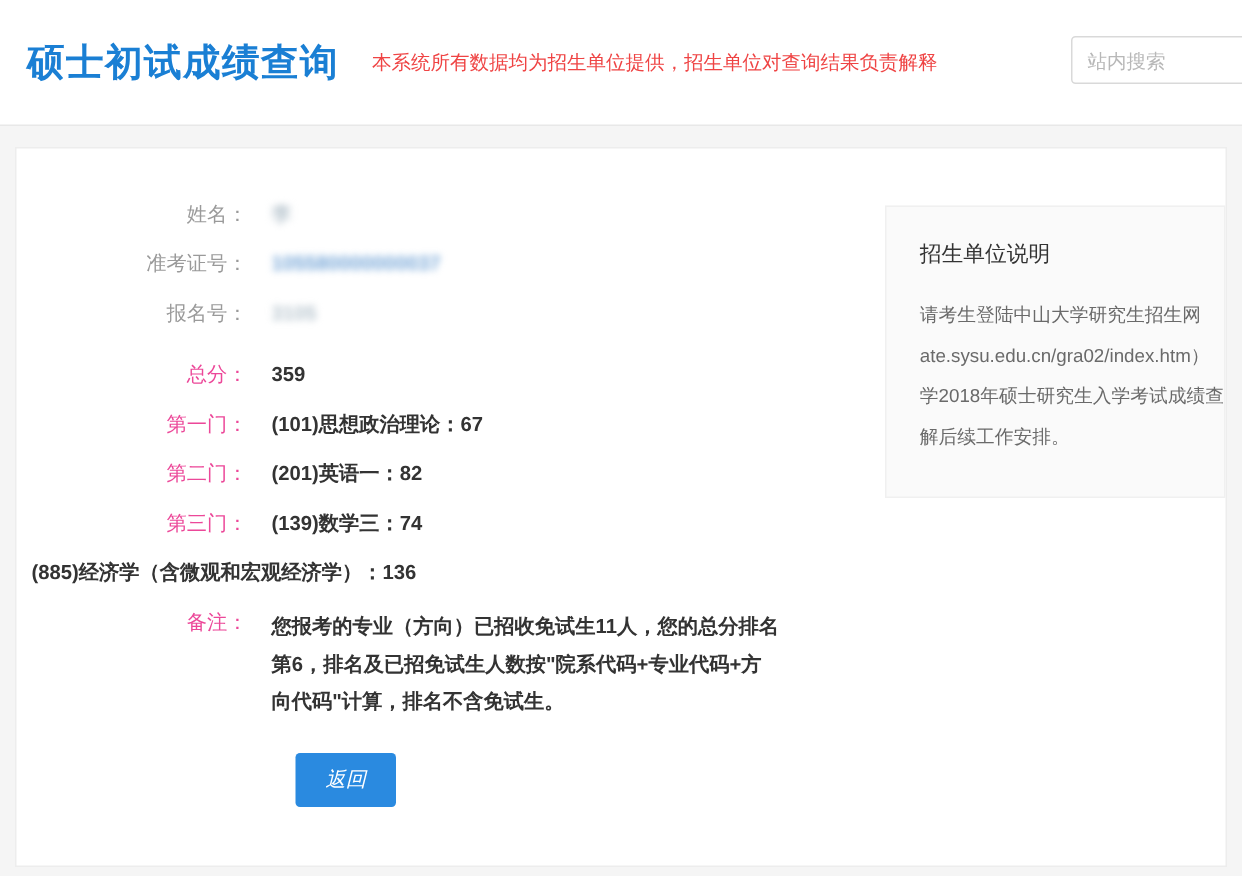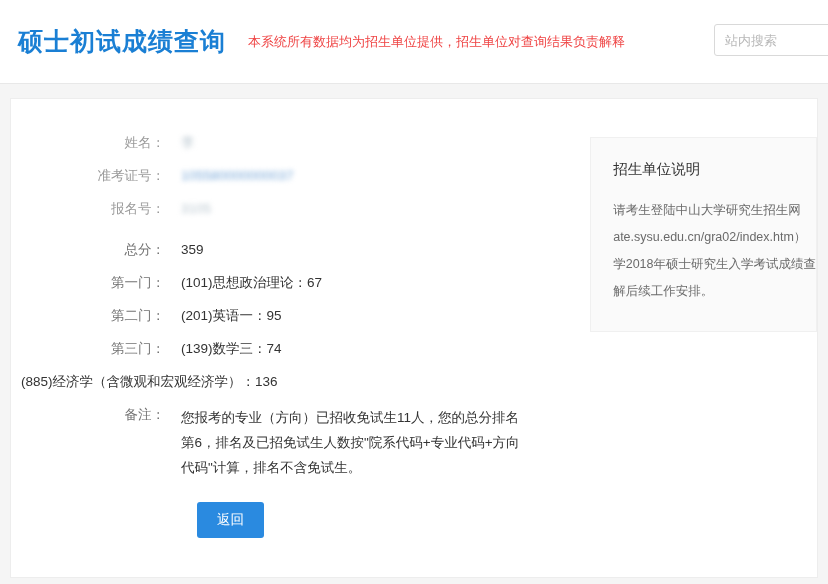--- a/index.html
+++ b/index.html
@@ -91,24 +91,24 @@
     margin-bottom: 13px;
     font-size: 13.5px;
     line-height: 20px;
   }
   .row-label {
     width: 160px;
     min-width: 160px;
     text-align: right;
     padding-right: 16px;
     box-sizing: border-box;
-    color: #737373;
+    color: #ec4899;
   }
   .row-label.muted { color: #9a9a9a; }
-  .row-value { color: #333; }
+  .row-value { color: #333; font-weight: bold; }
   .row-value.blurred {
     color: #b9c6cf;
     filter: blur(2.4px);
     user-select: none;
   }
   .row-value.blurred.blue {
     color: #79a8d8;
   }
   .spacer-1 { height: 8px; }
   .note-row { align-items: flex-start; }
@@ -126,20 +126,21 @@
   .btn-back {
     display: inline-block;
     background: #2a8ae0;
     color: #ffffff;
     border: none;
     border-radius: 3px;
     font-size: 13.5px;
     padding: 9px 20px;
     cursor: pointer;
     font-family: "Liberation Sans", sans-serif;
+    font-style: italic;
   }
 
   
   .side-panel {
     width: 230px;
     margin-left: 14px;
     margin-top: 4px;
     background: #fafafa;
     border: 1px solid #f0f0f0;
     box-sizing: border-box;
@@ -196,21 +197,21 @@
           <div class="row-value">359</div>
         </div>
 
         <div class="row">
           <div class="row-label">第一门：</div>
           <div class="row-value">(101)思想政治理论：67</div>
         </div>
 
         <div class="row">
           <div class="row-label">第二门：</div>
-          <div class="row-value">(201)英语一：95</div>
+          <div class="row-value">(201)英语一：82</div>
         </div>
 
         <div class="row">
           <div class="row-label">第三门：</div>
           <div class="row-value">(139)数学三：74</div>
         </div>
 
         <div class="row">
           <div class="row-value">(885)经济学（含微观和宏观经济学）：136</div>
         </div>

